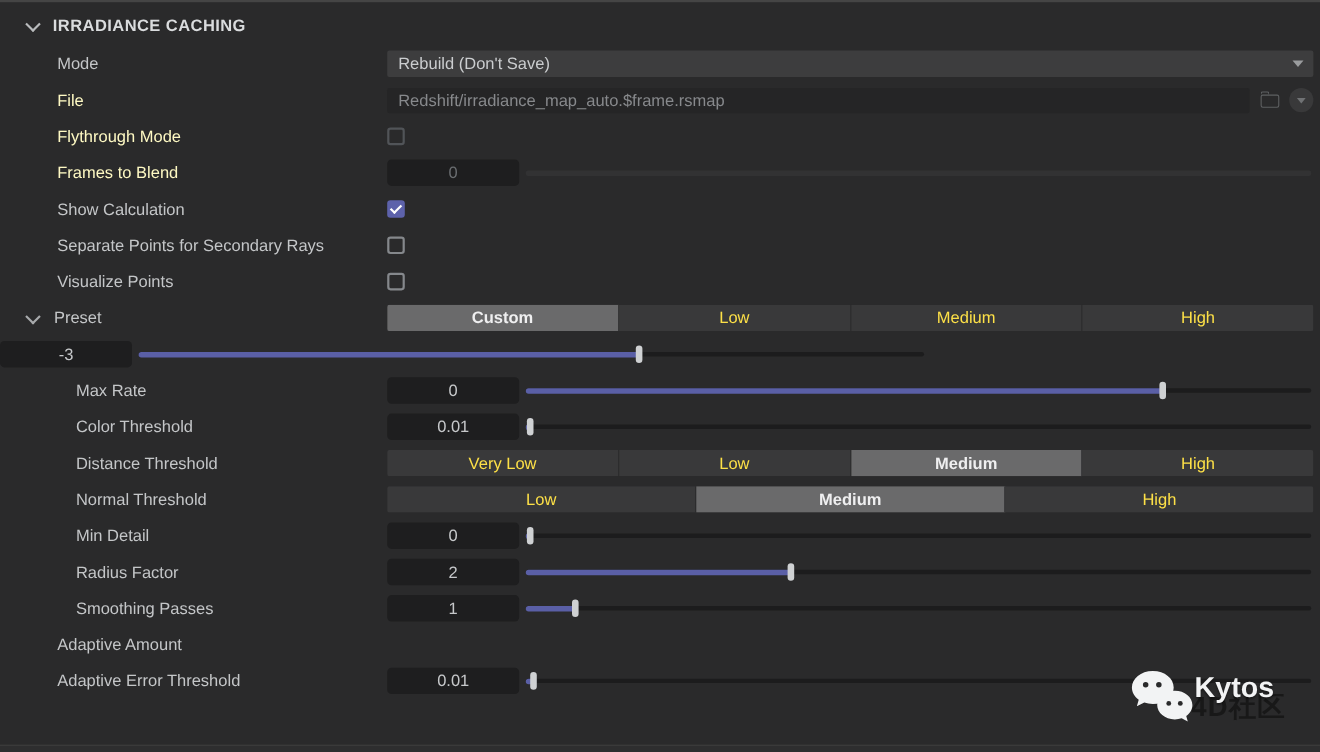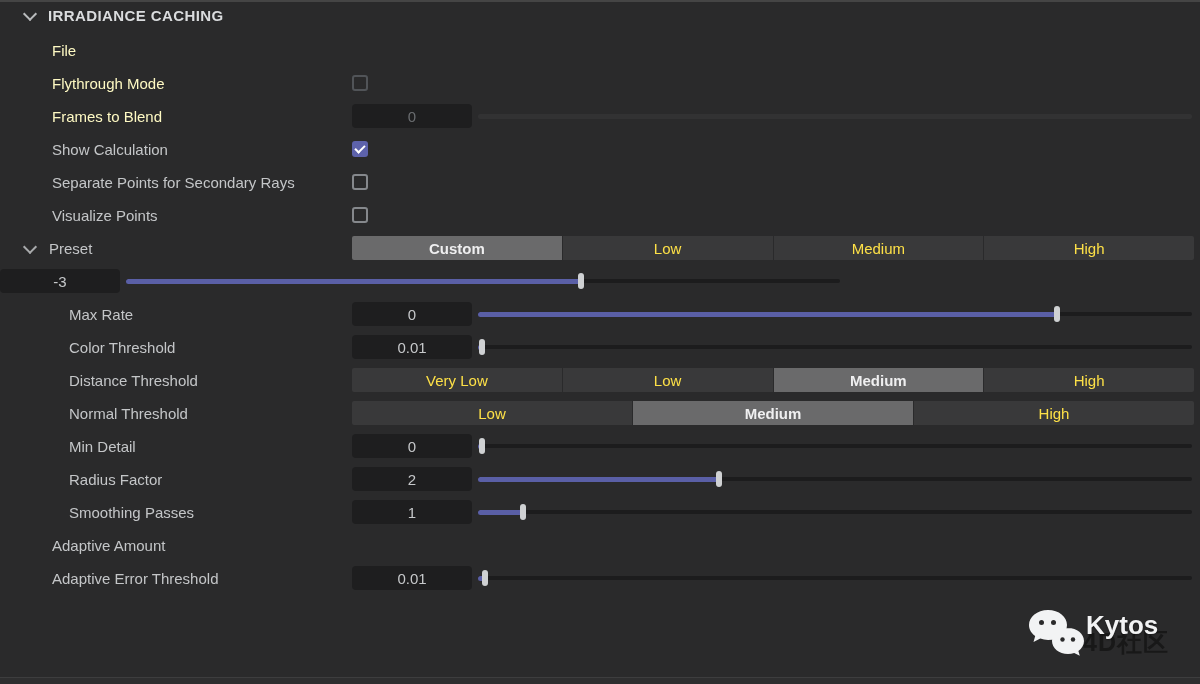--- a/index.html
+++ b/index.html
@@ -8,21 +8,21 @@
     background:#2a2a2b;
     font-family:"Liberation Sans", sans-serif;
     position:relative;
     overflow:hidden;
     -webkit-font-smoothing:antialiased;
   }
   #panel{
     position:absolute;inset:0;
     border-top:2px solid #454545;
     box-sizing:border-box;
-    padding-top:0;
+    padding-top:8px;
   }
   
   .hdr{height:27px;display:flex;align-items:center;margin-bottom:9px;}
   .chev{
     width:8px;height:8px;
     border-left:2px solid #b9bbbd;border-bottom:2px solid #b9bbbd;
     transform:rotate(-45deg);
     margin-left:25px;margin-top:-4px;
     flex-shrink:0;
   }
@@ -140,22 +140,44 @@
 </head>
 <body>
 
 <div id="panel">
   <div class="hdr">
     <span class="chev"></span>
     <span class="hdr-title">IRRADIANCE CACHING</span>
   </div>
   <div id="rows">
       <div class="row">
+        <div class="label-col">
+          <span>Mode</span>
+        </div>
+        <div class="widget-col">
+          <div class="dropdown">
+            <span class="dd-text">Rebuild (Don't Save)</span>
+            <span class="dd-arrow"></span>
+          </div>
+        </div>
+      </div>
+      <div class="row">
         <div class="label-col disabled">
           <span>File</span>
+        </div>
+        <div class="widget-col">
+          <div class="filefield">
+            <span class="ff-text">Redshift/irradiance_map_auto.$frame.rsmap</span>
+          </div>
+          <span class="folder-btn">
+            <span class="folder-ico"></span>
+          </span>
+          <span class="circle-btn">
+            <span class="dd-arrow"></span>
+          </span>
         </div>
       </div>
       <div class="row">
         <div class="label-col disabled">
           <span>Flythrough Mode</span>
         </div>
         <div class="widget-col">
           <div class="checkbox disabled"></div>
         </div>
       </div>

